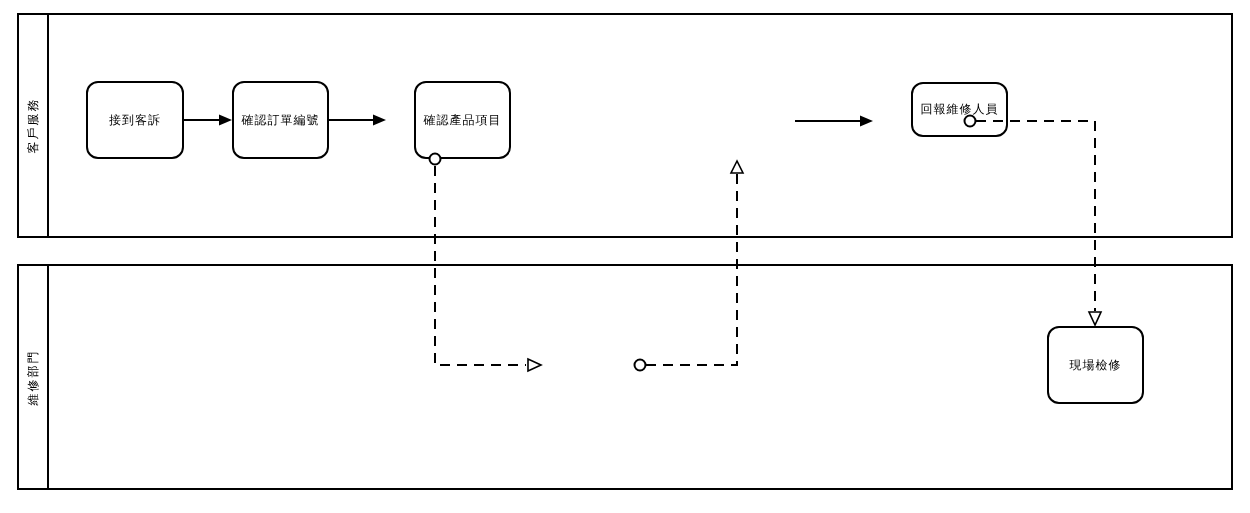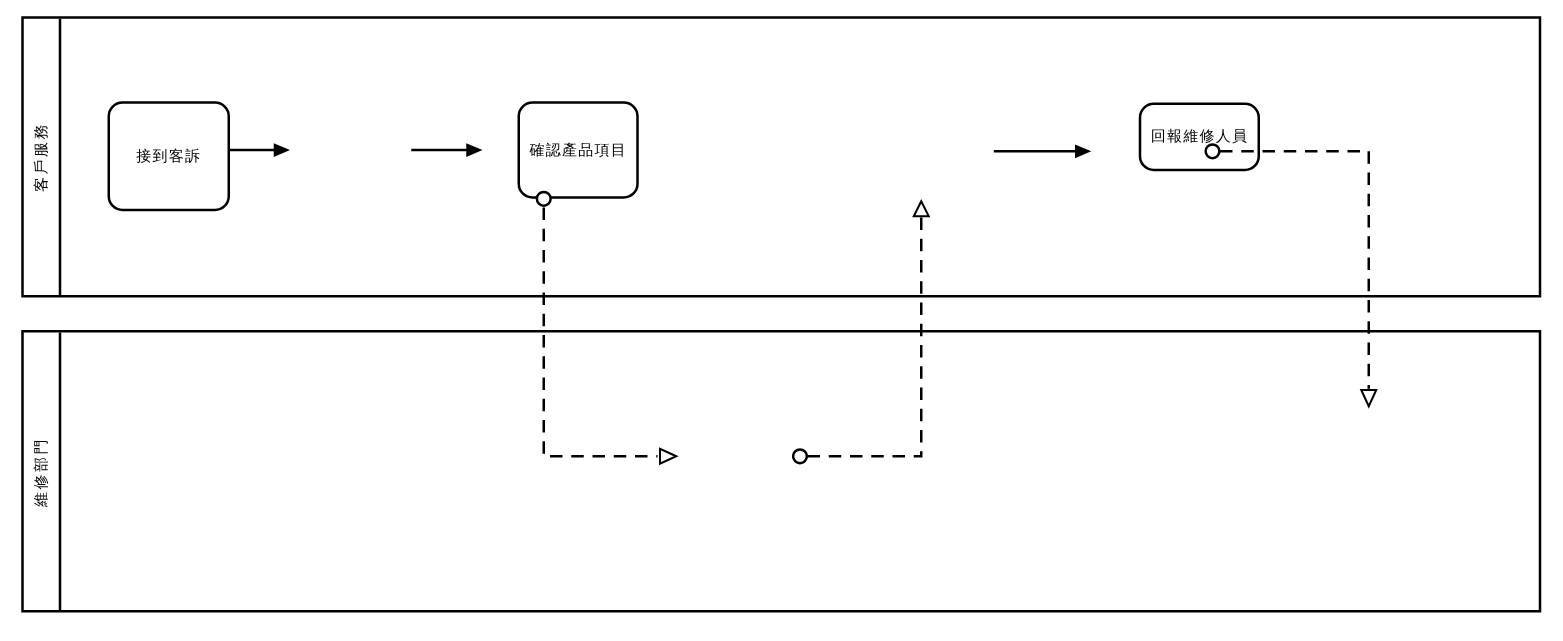--- a/index.html
+++ b/index.html
@@ -66,29 +66,31 @@
       <span class="lane-label">客戶服務</span>
     </div>
   </div>
 
   <div class="lane" style="left:17px; top:264px; width:1216px; height:226px;">
     <div class="lane-strip">
       <span class="lane-label">維修部門</span>
     </div>
   </div>
 
-  <div class="node" style="left:86px; top:81px; width:98px; height:88px;text-align:right;">接到客訴</div>
+  <div class="node" style="left:86px; top:81px; width:98px; height:78px;text-align:right;">接到客訴</div>
 
+  <div class="node" style="left:232px; top:81px; width:97px; height:78px;">確認訂單編號</div>
 
   <div class="node" style="left:386px; top:81px; width:97px; height:78px;margin-left:28px;">確認產品項目</div>
 
 
   <div class="node" style="left:911px; top:82px; width:97px; height:55px;">回報維修人員</div>
 
 
+  <div class="node" style="left:1047px; top:326px; width:97px; height:78px;">現場檢修</div>
 
   <svg class="overlay" viewBox="0 0 1250 513" xmlns="http://www.w3.org/2000/svg">
 
     <g>
       <line x1="184" y1="120" x2="221" y2="120" stroke="#000" stroke-width="2"></line>
       <polygon points="232,120 219,114.5 219,125.5" fill="#000"></polygon>
     </g>
 
     <g>
       <line x1="329" y1="120" x2="375" y2="120" stroke="#000" stroke-width="2"></line>

